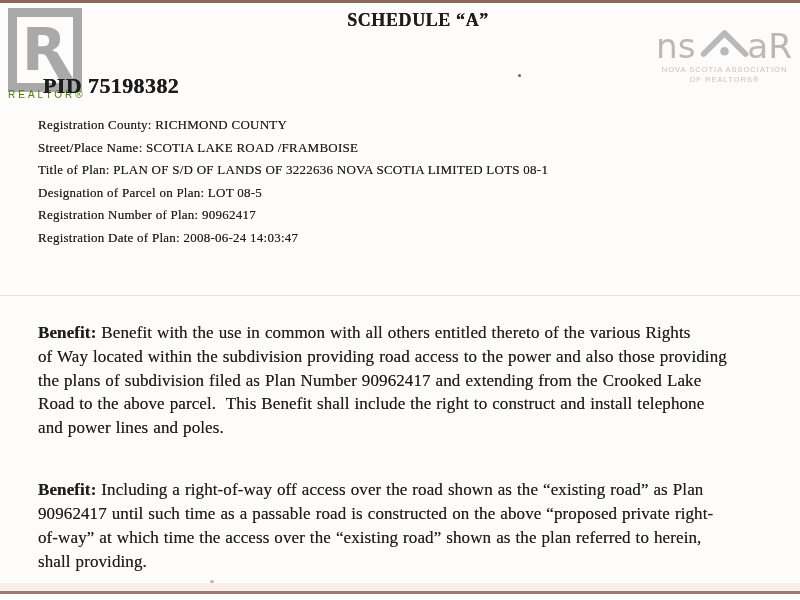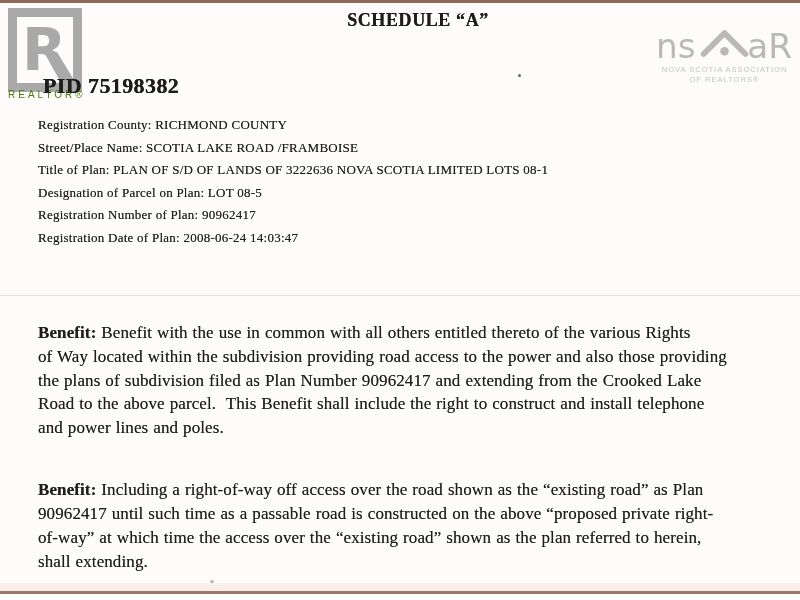--- a/index.html
+++ b/index.html
@@ -160,21 +160,21 @@
         <div>Road to the above parcel.&nbsp; This Benefit shall include the right to construct and install telephone</div>
         <div>and power lines and poles.</div>
       </div>
   </div>
 
   <div class="benefit benefit-2">
     <div><span class="bold">Benefit:</span><span> Including a right-of-way off access over the road shown as the “existing road” as Plan</span></div>
     <div>
         <div>90962417 until such time as a passable road is constructed on the above “proposed private right-</div>
         <div>of-way” at which time the access over the “existing road” shown as the plan referred to herein,</div>
-        <div>shall extending.</div>
+        <div>shall providing.</div>
       </div>
   </div>
 
   <div class="speck-a"></div>
   <div class="speck-b"></div>
 
   <div class="bottom-band"></div>
   <div class="bottom-border"></div>
 </div>
 

